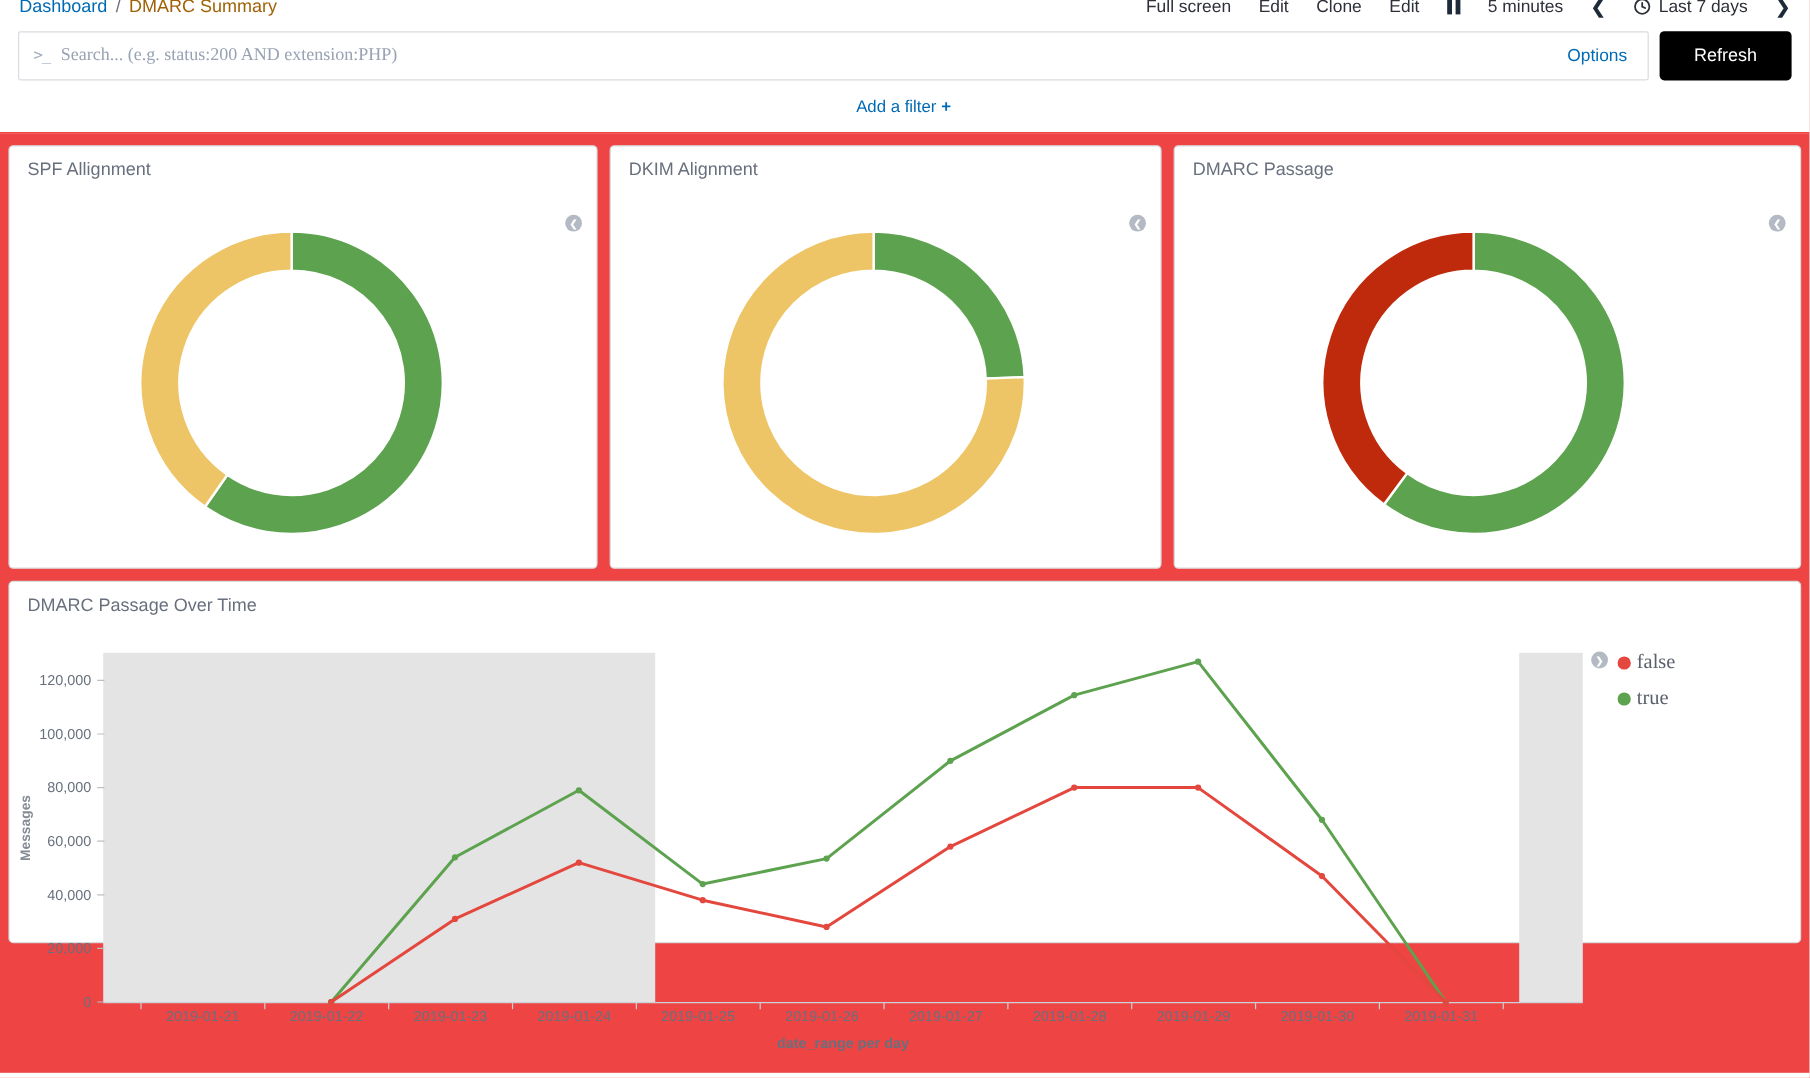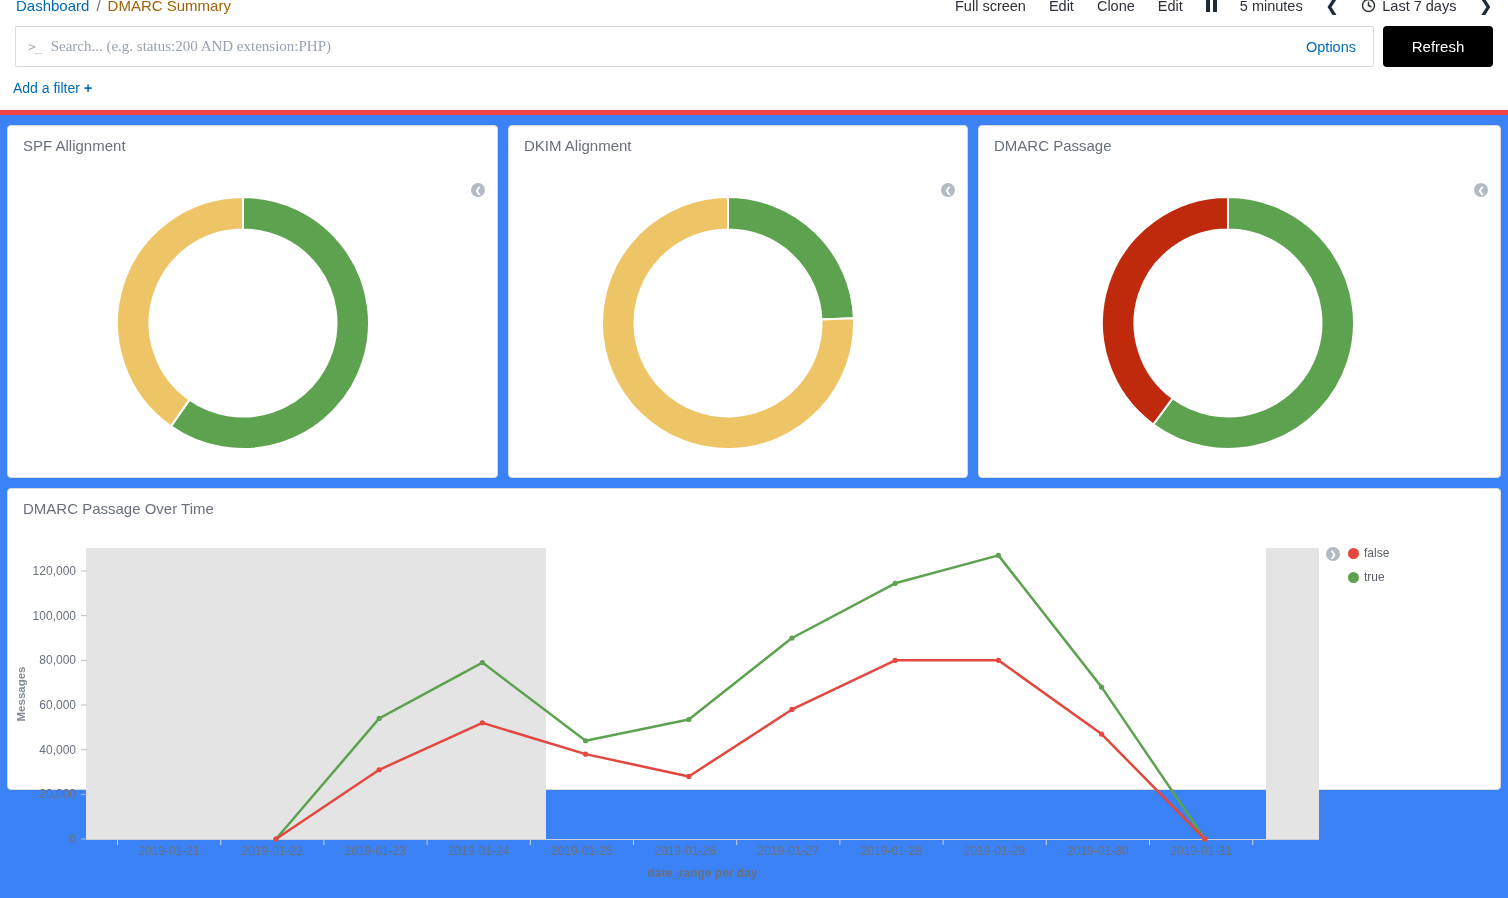--- a/index.html
+++ b/index.html
@@ -20,42 +20,42 @@
   
   .searchrow { display:flex; gap:9px; margin:1px 15px 0 15px; height:41px; }
   .searchbox { flex:1; display:flex; align-items:center; border:1px solid #d9dbe1; background:#fff; border-radius:2px; }
   .prompt { color:#a5aebb; font-family:"DejaVu Sans Mono", monospace; font-size:13px; padding:0 9px 0 12px; letter-spacing:-1px; }
   .searchbox input { flex:1; border:none; outline:none; font-family:Liberation Serif, serif; font-size:15px; color:#343741; background:transparent; }
   .searchbox input::placeholder { color:#98a2b3; }
   .options { color:#006bb4; padding:0 17px; font-size:14.5px; cursor:pointer; text-decoration:none; }
   .refresh { width:110px; background:#000000; color:#fff; border:none; border-radius:4px; font-family:inherit; font-size:15px; cursor:pointer; }
 
   
-  .filterrow { padding:13px 15px 14px 13px; border-bottom:5px solid #ef4444; font-size:14px; }
+  .filterrow { padding:13px 15px 14px 13px; border-bottom:1px solid #ef4444; font-size:14px;text-align:center; }
   .filterrow a { color:#006bb4; text-decoration:none; cursor:pointer; }
   .filterrow .plus { font-weight:bold; margin-left:4px; color:#006bb4; }
 
   
-  .dash { background:#3b82f6; padding:10px 7px 3px 7px; min-height:783px; }
+  .dash { background:#ef4444; padding:10px 7px 3px 7px; min-height:783px; }
   .row1 { display:flex; gap:10px; margin-bottom:10px; }
   .panel { position:relative; background:#fff; border:1px solid #d8dade; border-radius:4px; }
   .row1 .panel { height:353px; }
   .panel h2 { font-size:15px; font-weight:400; color:#69707d; padding:11px 0 0 15px; }
   .ltoggle { position:absolute; width:14px; height:14px; border-radius:50%; background:#b4bac3; color:#fff;
              font-size:8px; font-weight:bold; display:flex; align-items:center; justify-content:center; cursor:pointer; }
   .row1 .ltoggle { right:12px; top:57px; }
   .pie { position:absolute; top:70px; width:254px; height:254px; }
   .panel-line { height:302px; }
   .linechart { position:absolute; left:0; top:0; width:1494px; height:408px; }
   .legend { position:absolute; left:1318px; top:57px; }
   .legend .ltoggle { left:0; top:1px; }
   .legend-rows { margin-left:22px; display:flex; flex-direction:column; gap:10px; }
   .legend-row { display:flex; align-items:center; gap:5px; cursor:pointer; }
   .legend-dot { width:11px; height:11px; border-radius:50%; display:inline-block; }
-  .legend-label { font-size:12px; color:#5a606b; }
+  .legend-label { font-size:17px; color:#5a606b;font-family:Liberation Serif, serif; }
 </style>
 </head>
 <body>
 
 <div class="topbar">
   <div class="breadcrumb">
     <a>Dashboard</a>
     <span class="sep">/</span>
     <span class="current">DMARC Summary</span>
   </div>

